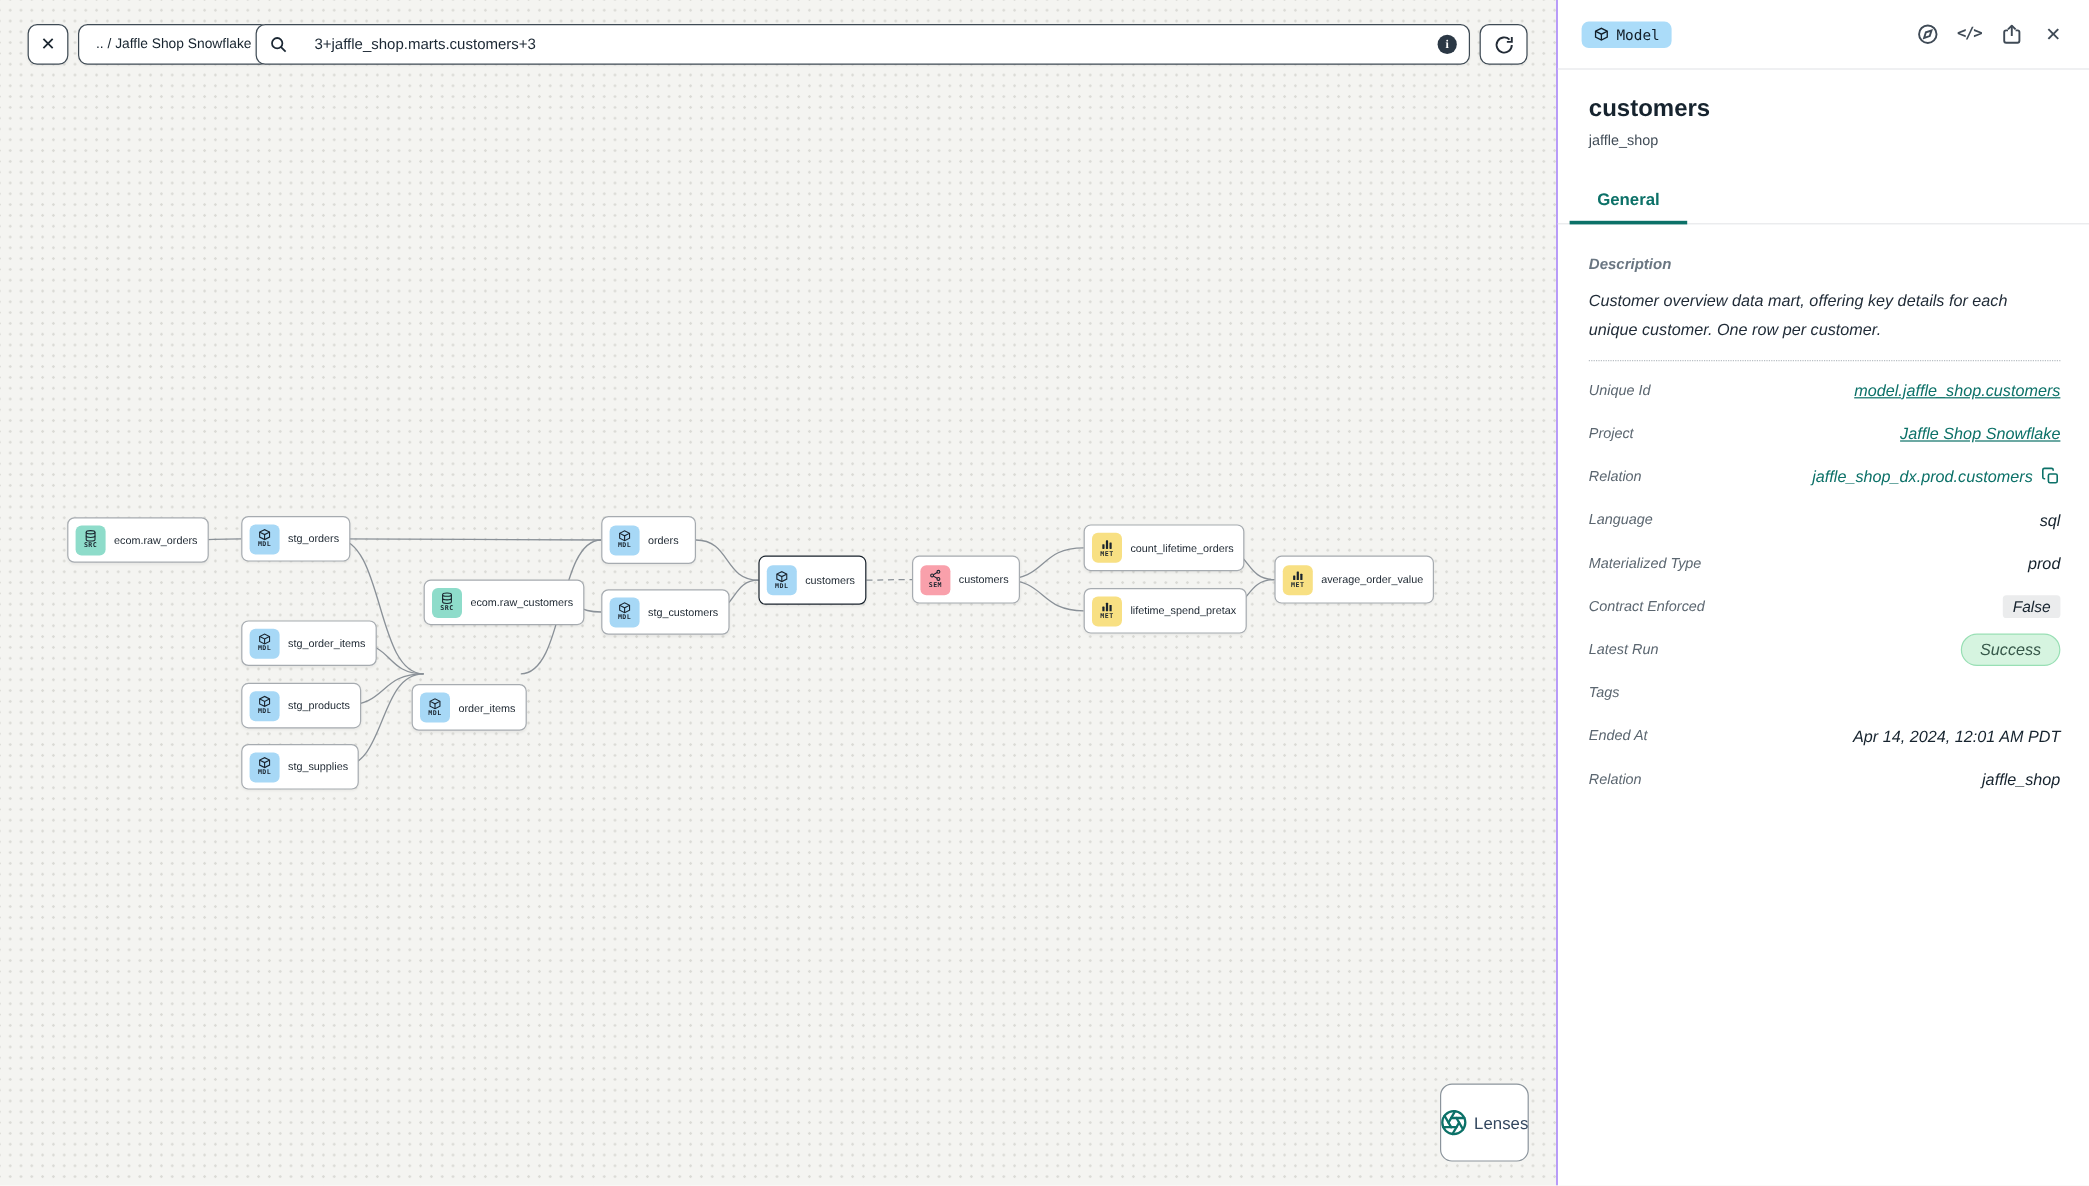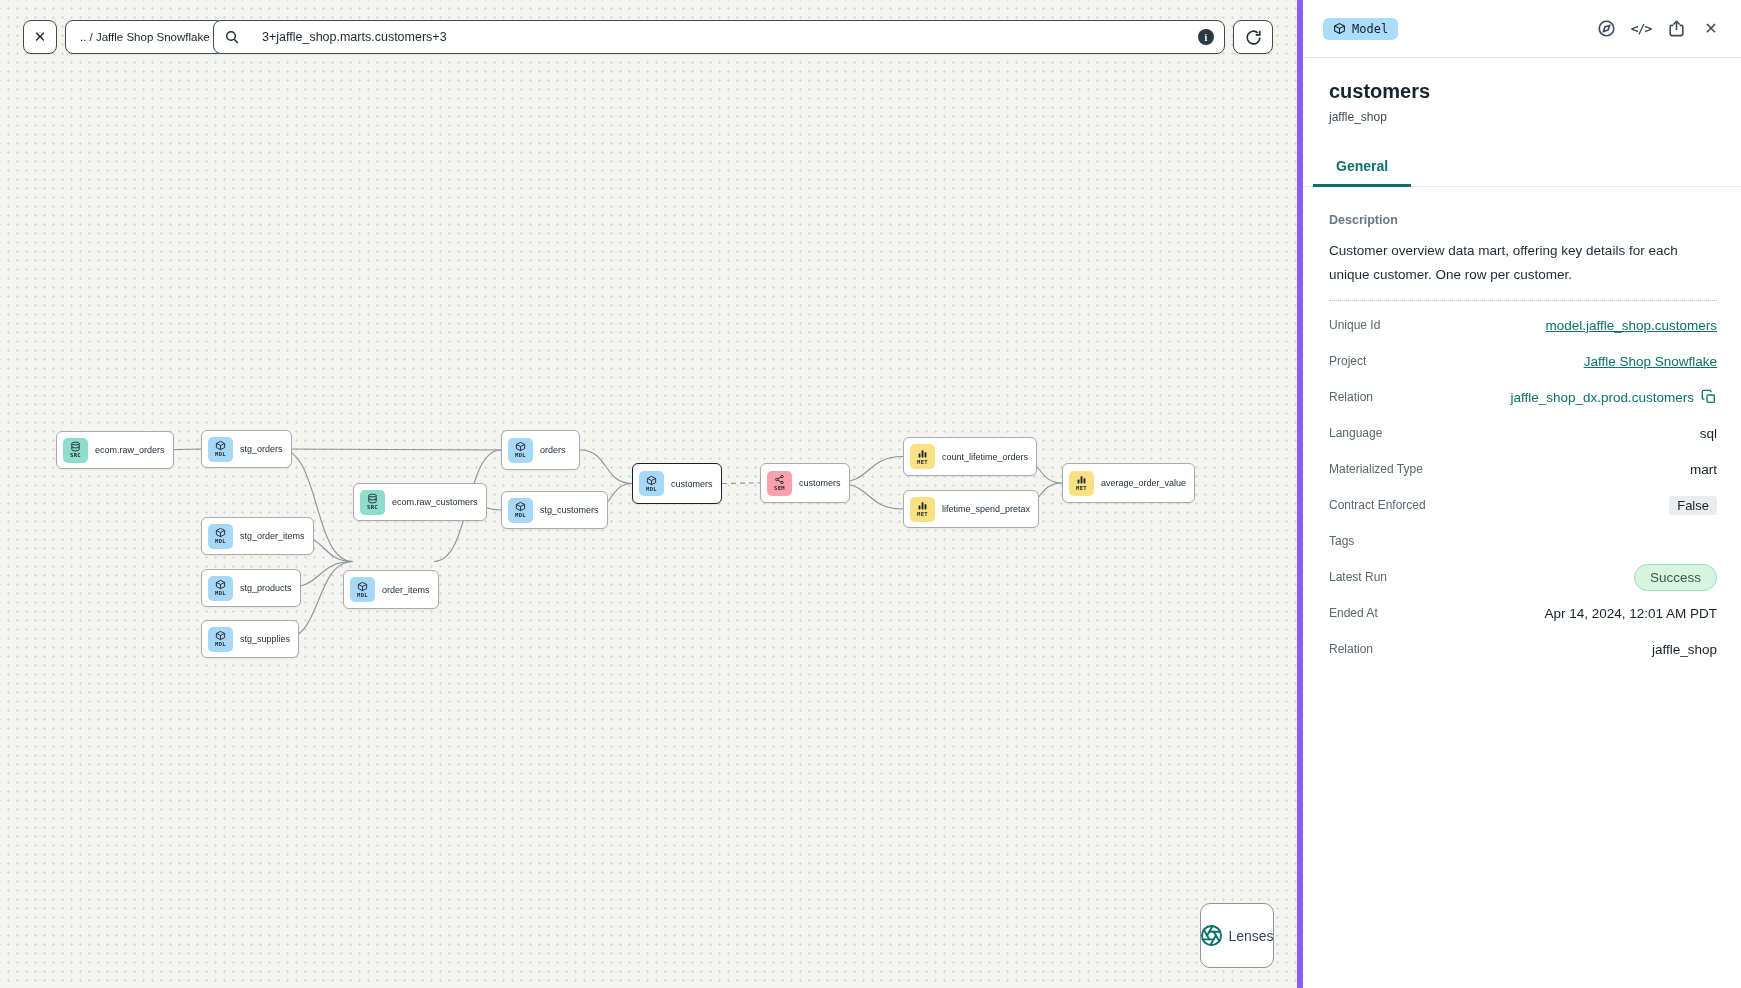--- a/index.html
+++ b/index.html
@@ -40,40 +40,40 @@
   #btn-refresh{left:1233px;width:40px;}
 
   
   #lenses-btn{position:absolute;left:1200px;top:903px;width:74px;height:65px;background:#fff;
     border:1px solid #8b949c;border-radius:10px;box-sizing:border-box;display:flex;
     flex-direction:row;align-items:center;justify-content:center;gap:5px;cursor:pointer;}
   #lenses-btn .llabel{font-size:14px;color:#33475f;}
 
   
   #panel{position:absolute;left:1297px;top:0;width:444px;height:988px;background:#fff;
-    border-left:6px solid #8b5cf6;box-sizing:border-box;}
+    border-left:1px solid #8b5cf6;box-sizing:border-box;}
   #panel-header{height:58px;display:flex;align-items:center;justify-content:space-between;
     padding:0 20px;border-bottom:1px solid #e5e7e9;box-sizing:border-box;}
   #model-badge{display:inline-flex;align-items:center;gap:6px;background:#abdcf9;border-radius:6px;
     padding:4px 10px;font:500 12px "DejaVu Sans Mono",monospace;color:#121e28;}
   .hicons{display:flex;align-items:center;gap:15px;color:#3f4a56;}
   .hicon{width:20px;height:20px;display:flex;align-items:center;justify-content:center;cursor:pointer;}
   .hicon svg{width:19px;height:19px;}
   .code-glyph{font:700 13px "DejaVu Sans Mono",monospace;color:#3f4a56;letter-spacing:-1px;}
   .x-glyph{font-size:16px;color:#3f4a56;}
 
   #title-block{padding:22px 26px 0 26px;}
   #node-title{font-size:20px;font-weight:700;color:#16232e;}
   #node-subtitle{font-size:12px;color:#414c57;margin-top:7px;}
 
   #tabs{margin-top:24px;padding-left:10px;border-bottom:1px solid #e6e8ea;display:flex;}
   .tab{padding:10px 23px;font-size:14px;font-weight:700;color:#0c7168;cursor:pointer;
     border-bottom:3px solid #0c7168;margin-bottom:-1px;}
 
-  #panel-body{padding:26px 24px 0 26px;}
+  #panel-body{padding:26px 24px 0 26px;font-style:italic;}
   .section-label{font-size:12.5px;font-weight:700;color:#6a7682;}
   #description-text{margin-top:12px;font-size:13.5px;color:#1f2a36;line-height:1.75;}
   .dotted-sep{border-top:1px dotted #b9bfc4;margin-top:14px;}
 
   #detail-rows{margin-top:6px;}
   .prow{display:flex;justify-content:space-between;align-items:center;min-height:36px;}
   .prow .rlabel{font-size:12px;color:#5b6670;}
   .rvalue{font-size:13.5px;color:#16232e;display:flex;align-items:center;gap:7px;justify-content:flex-end;}
   a.vlink{color:#0c7168;text-decoration:underline;font-size:13.5px;cursor:pointer;}
   .vteal{color:#0c7168;}
@@ -380,42 +380,42 @@
           </div>
           <div class="prow">
             <span class="rlabel">Language</span>
             <span class="rvalue">
               <span>sql</span>
             </span>
           </div>
           <div class="prow">
             <span class="rlabel">Materialized Type</span>
             <span class="rvalue">
-              <span>mart</span>
+              <span>prod</span>
             </span>
           </div>
           <div class="prow">
             <span class="rlabel">Contract Enforced</span>
             <span class="rvalue">
               <span class="badge-gray">False</span>
             </span>
           </div>
           <div class="prow">
+            <span class="rlabel">Latest Run</span>
+            <span class="rvalue">
+              <span class="badge-success">Success</span>
+            </span>
+          </div>
+          <div class="prow">
             <span class="rlabel">Tags</span>
             <span class="rvalue">
               <span></span>
             </span>
           </div>
           <div class="prow">
-            <span class="rlabel">Latest Run</span>
-            <span class="rvalue">
-              <span class="badge-success">Success</span>
-            </span>
-          </div>
-          <div class="prow">
             <span class="rlabel">Ended At</span>
             <span class="rvalue">
               <span>Apr 14, 2024, 12:01 AM PDT</span>
             </span>
           </div>
           <div class="prow">
             <span class="rlabel">Relation</span>
             <span class="rvalue">
               <span>jaffle_shop</span>
             </span>

